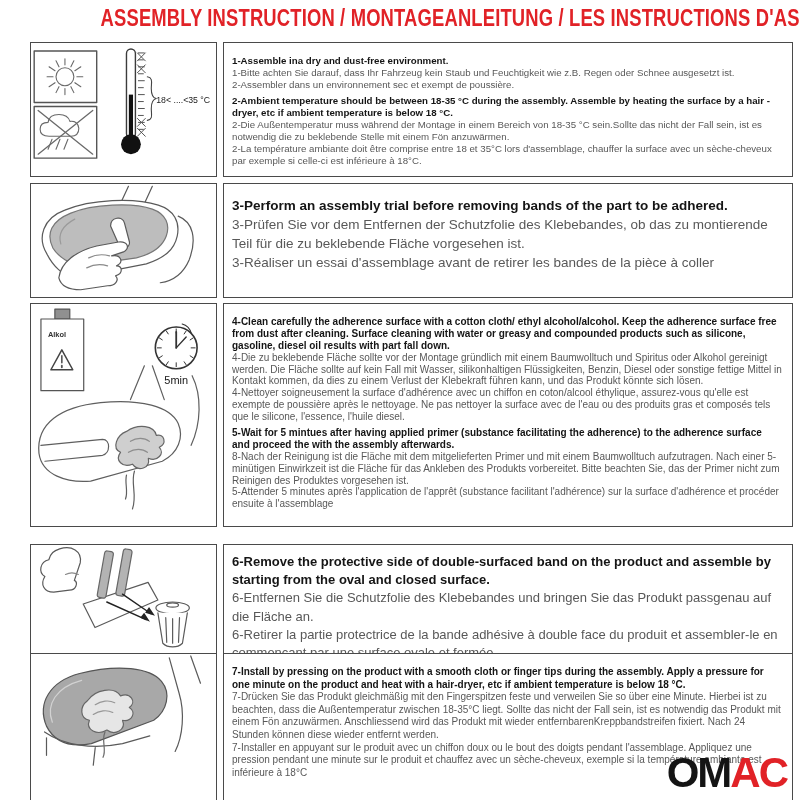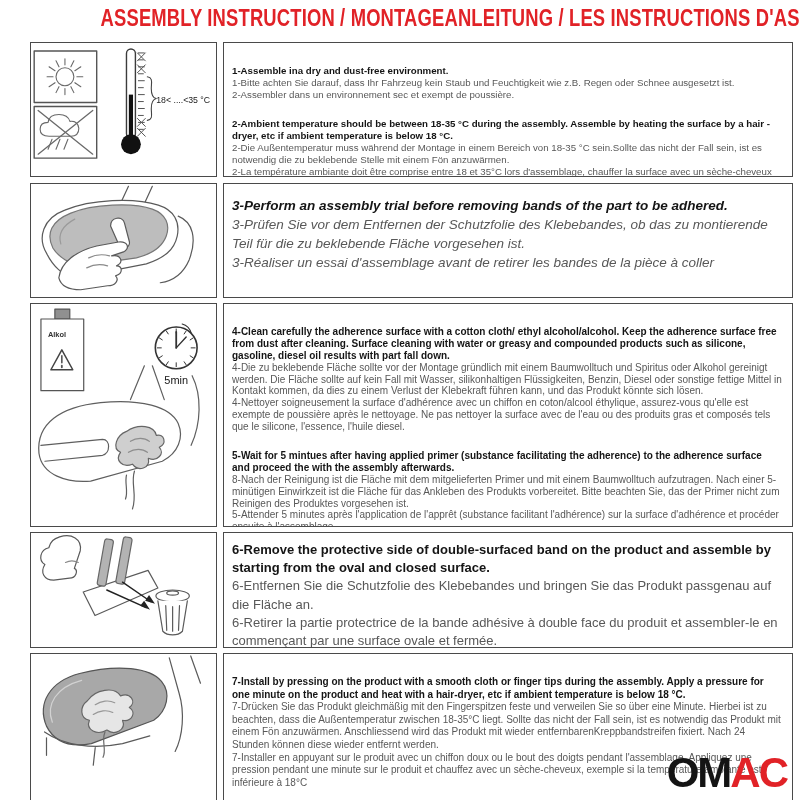--- a/index.html
+++ b/index.html
@@ -8,33 +8,33 @@
 
   .title-wrap { position:absolute; top:5px; left:0; width:800px; text-align:center; }
   .title {
     display:inline-block; font-size:23px; font-weight:bold; color:#e12227;
     white-space:nowrap; transform:scaleX(0.80); transform-origin:center;
     letter-spacing:0.2px;
   }
 
   .row { position:absolute; left:30px; display:flex; gap:6px; }
   .cell-ill  { width:187px; border:1.6px solid #4a4a4a; background:#fff; overflow:hidden; }
-  .cell-text { width:570px; border:1.6px solid #4a4a4a; background:#fff; padding:22px 10px 4px 8px; overflow:hidden; }
+  .cell-text { width:570px; border:1.6px solid #4a4a4a; background:#fff; padding:12px 10px 4px 8px; overflow:hidden; }
   .cell-ill svg { display:block; }
 
   .row-1 { top:42px;  } .row-1 .cell-ill, .row-1 .cell-text { height:135px; }
-  .row-2 { top:183px; } .row-2 .cell-ill, .row-2 .cell-text { height:115px;font-style:italic; }
+  .row-2 { top:183px; } .row-2 .cell-ill, .row-2 .cell-text { height:115px; }
   .row-3 { top:303px; } .row-3 .cell-ill, .row-3 .cell-text { height:224px; }
-  .row-4 { top:532px; } .row-4 .cell-ill, .row-4 .cell-text { height:116px; }
+  .row-4 { top:532px; } .row-4 .cell-ill, .row-4 .cell-text { height:116px;margin-top:12px; }
   .row-5 { top:653px; } .row-5 .cell-ill, .row-5 .cell-text { height:152px; }
 
   .sec p { margin:0; }
   .en { font-weight:bold; color:#151515; }
   .de, .fr { color:#585858; }
-  .sec + .sec { margin-top:17px; }
+  .sec + .sec { margin-top:4px; }
 
   .row-1 .cell-text { font-size:9.7px; line-height:1.24; }
   .row-2 .cell-text { font-size:13.5px; line-height:1.42; padding-top:12px; }
   .row-3 .cell-text { font-size:10px; line-height:1.19; }
   .row-4 .cell-text { font-size:13px; line-height:1.40; padding-top:8px; }
   .row-5 .cell-text { font-size:10px; line-height:1.26; }
 
   .logo { position:absolute; top:752px; right:13px; font-size:42px; font-weight:900;
           letter-spacing:-2px; line-height:1; font-family:"Liberation Sans",sans-serif; }
   .logo .lg-black { color:#141414; }

